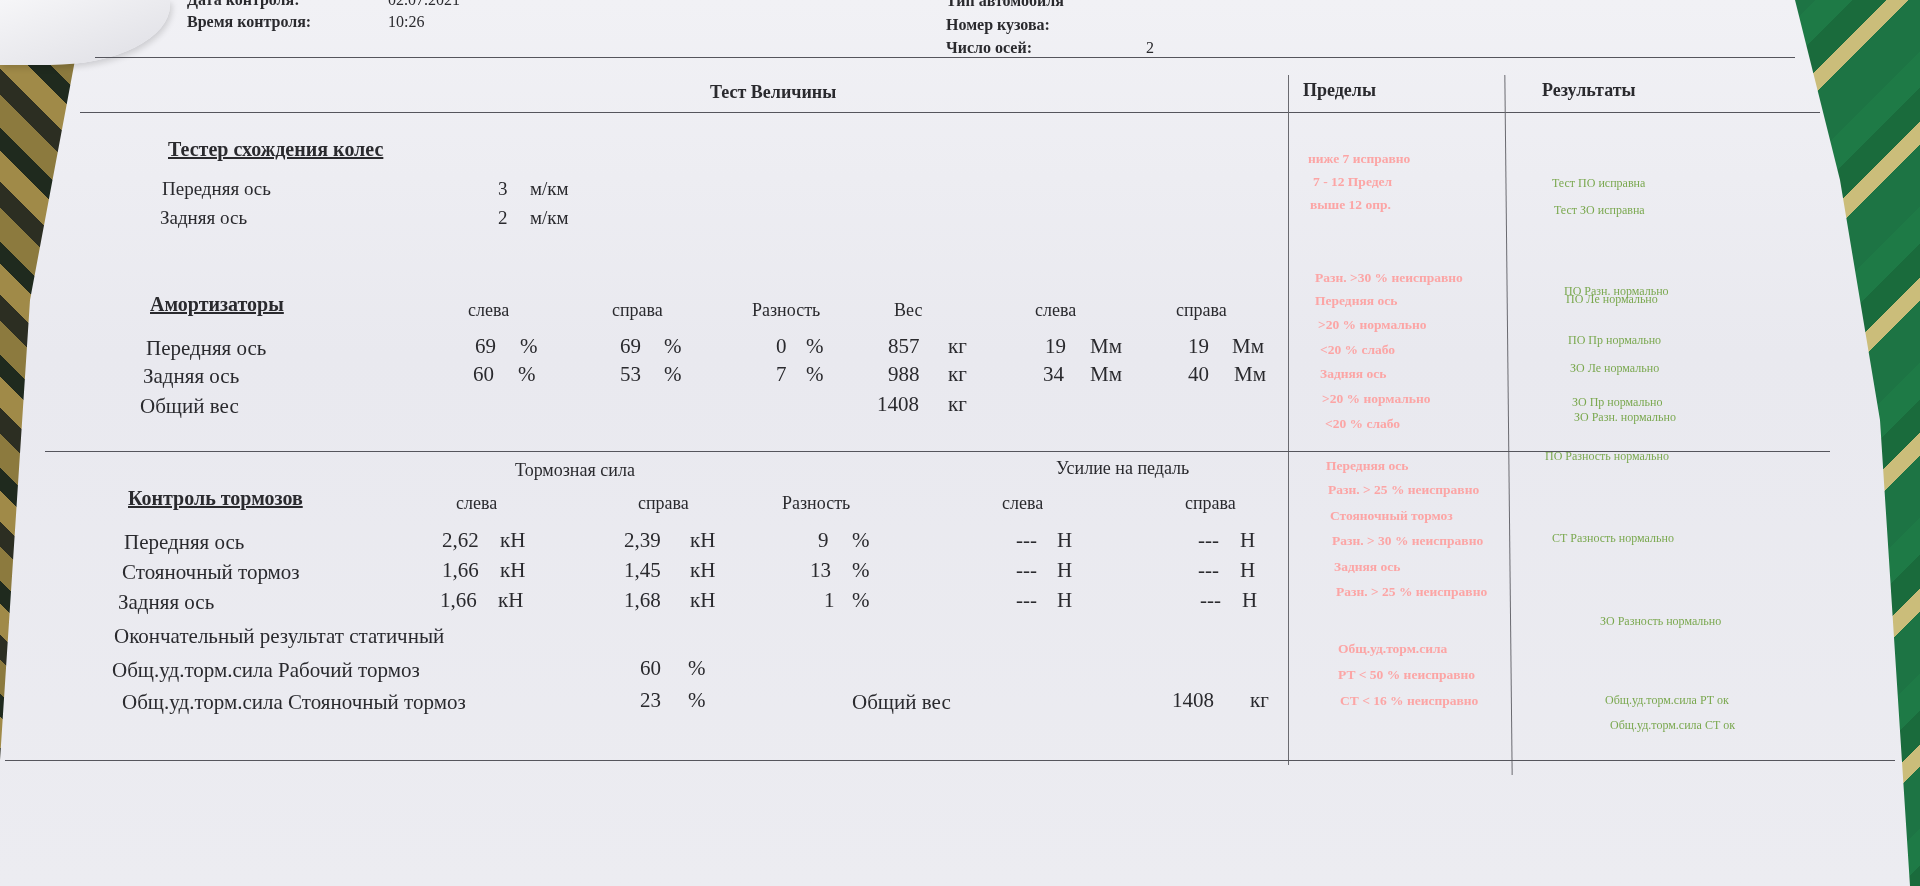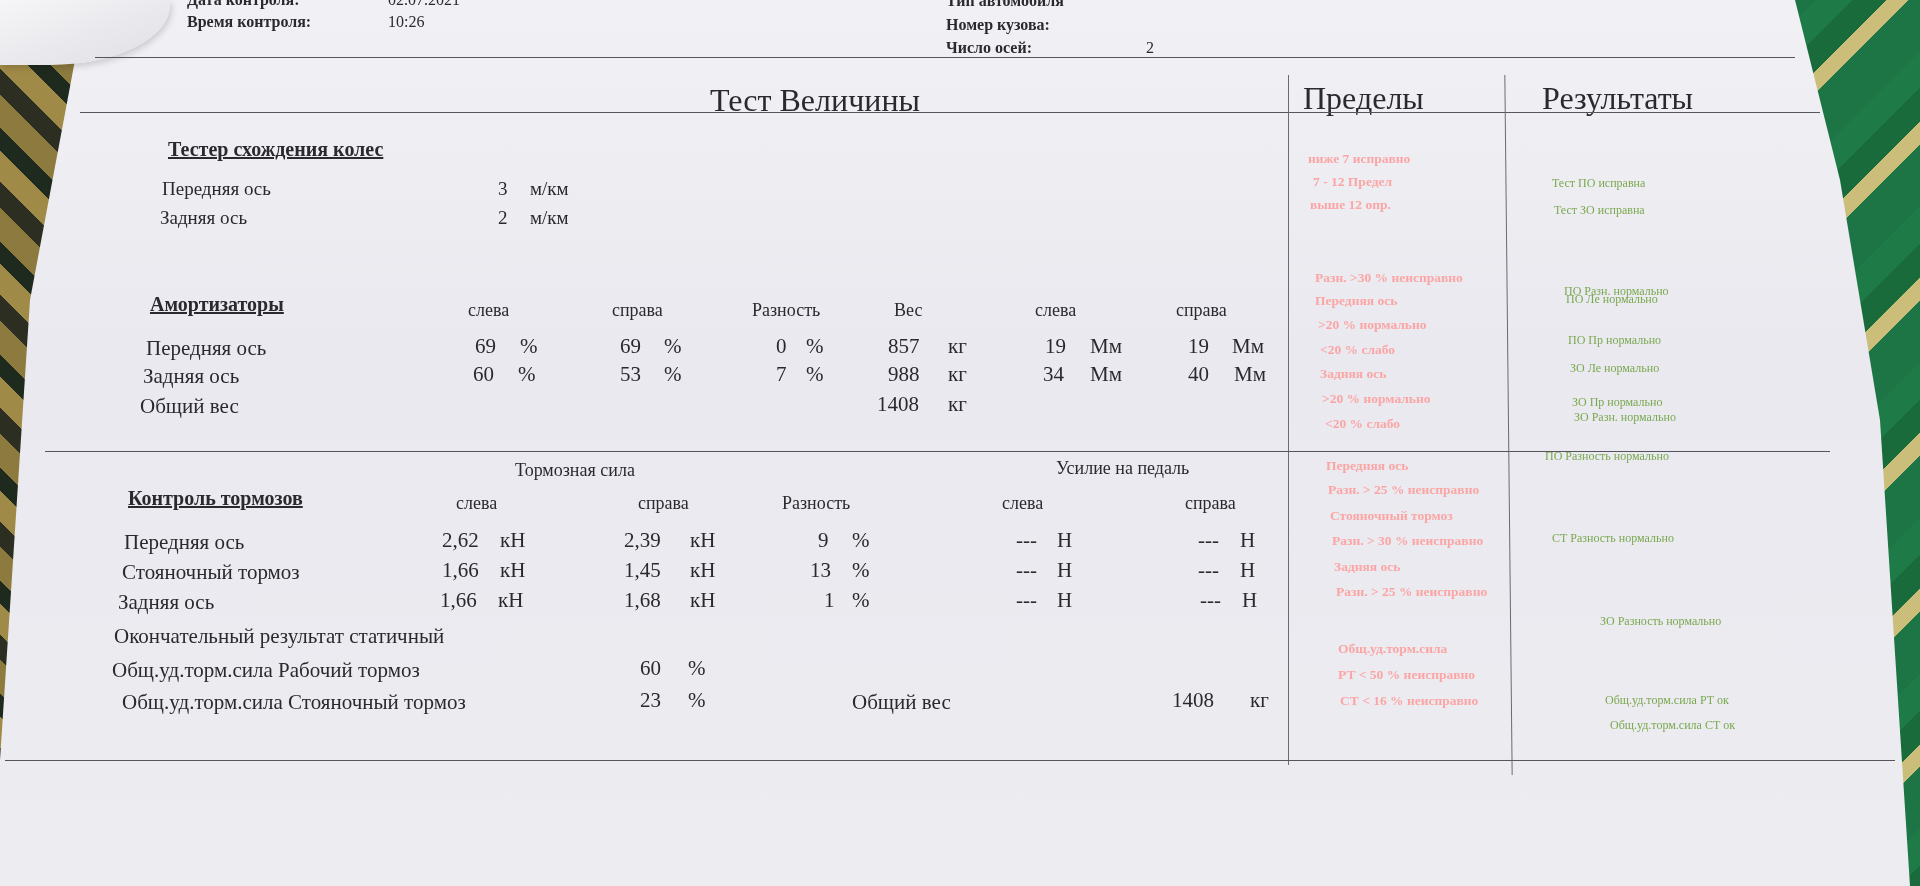--- a/index.html
+++ b/index.html
@@ -36,21 +36,21 @@
   .hline { position: absolute; height: 1px; background: #55555c; }
   .vline { position: absolute; width: 1px; background: #6a6a70; }
   .t { position: absolute; white-space: nowrap; }
   .hdr-lbl { font-weight: bold; font-size: 16px; }
   .section-title { font-weight: bold; text-decoration: underline; font-size: 20px; }
   .col-hdr { font-size: 18px; }
   .row-lbl { font-size: 21px; }
   .val { font-size: 21px; }
   .limit { font-size: 13.5px; font-weight: bold; color: #fca5a5; }
   .result { font-size: 12px; color: #7aa84f; }
-  .big-hdr { font-size: 32px; }
+  .big-hdr { font-size: 18px; font-weight: bold; }
 </style>
 </head>
 <body>
 
 <div class="fabric-left"></div>
 <div class="fabric-right"></div>
 <div class="paper"></div>
 <div class="curl"></div>
 
 <span class="t hdr-lbl" style="left:187px;top:-9px;">Дата контроля:</span>

